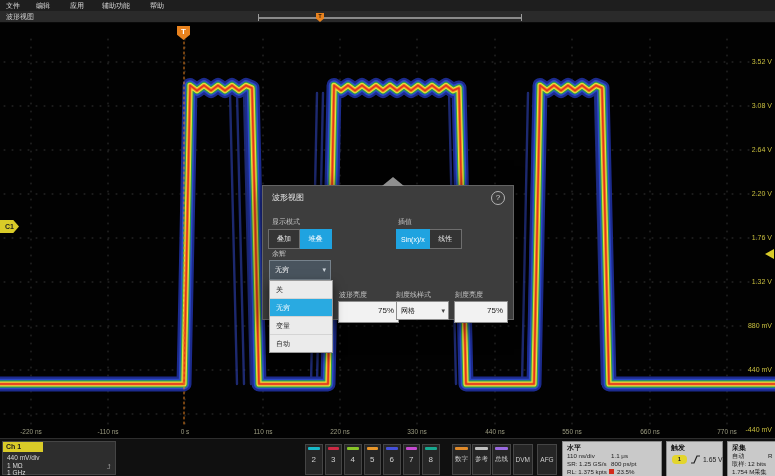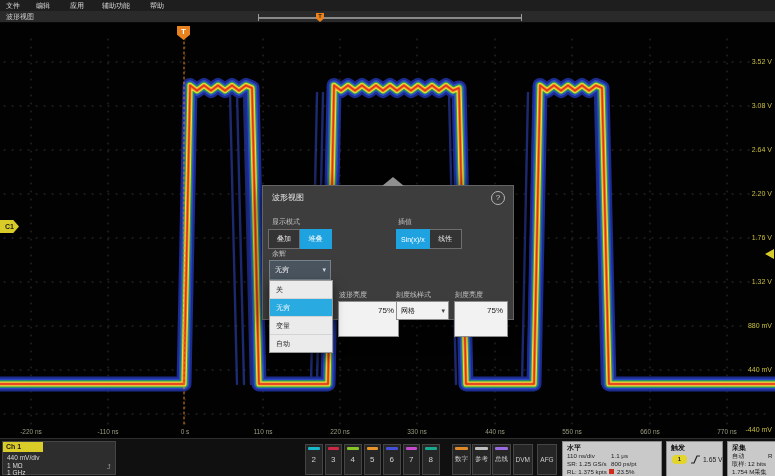--- a/index.html
+++ b/index.html
@@ -42,21 +42,21 @@
   .seg-btn + .seg-btn{border-left:none;}
   .seg-btn.sel{background:#1fa3e0;border-color:#1fa3e0;color:#fff;}
   .drop-dark{position:absolute;left:6px;top:74px;width:62px;height:20px;background:#49545e;border:1px solid #76828c;
     box-sizing:border-box;color:#fff;font-size:7px;line-height:18px;padding-left:5px;cursor:pointer;}
   .drop-dark::after{content:"▾";position:absolute;right:4px;top:0;color:#cfd6dc;font-size:7px;line-height:18px;}
   #persist-list{position:absolute;left:6px;top:94px;width:62px;background:#ebebeb;border:1px solid #9a9a9a;
     box-shadow:0 4px 10px rgba(0,0,0,.5);z-index:3;}
   .p-item{height:17px;line-height:17px;font-size:7px;color:#2a2a2a;padding-left:6px;border-bottom:1px solid #d4d4d4;cursor:pointer;}
   .p-item:last-child{border-bottom:none;}
   .p-item.sel{background:#29aae1;color:#fff;}
-  .dlg-input{position:absolute;height:36px;background:#f2f2f2;border:1px solid #8d8d8d;box-sizing:border-box;
+  .dlg-input{position:absolute;height:22px;background:#f2f2f2;border:1px solid #8d8d8d;box-sizing:border-box;
     font-size:8px;color:#1a1a1a;line-height:17px;text-align:right;padding-right:4px;cursor:text;}
   .drop-light{position:absolute;height:19px;background:#f2f2f2;border:1px solid #8d8d8d;box-sizing:border-box;
     font-size:7px;color:#1a1a1a;line-height:17px;padding-left:4px;cursor:pointer;}
   .drop-light::after{content:"▾";position:absolute;right:3px;top:0;color:#444;font-size:7px;line-height:17px;}
   
   #bottombar{left:0;top:438px;width:775px;height:38px;background:#101010;border-top:1px solid #2e2e2e;box-sizing:border-box;z-index:6;}
   #ch-card{position:absolute;left:2px;top:2px;width:114px;height:34px;background:#2d2d2d;border:1px solid #454545;box-sizing:border-box;cursor:pointer;}
   #ch-tab{position:absolute;left:0;top:0;width:40px;height:10px;background:#d9cb28;color:#1a1a1a;font-size:7px;font-weight:bold;line-height:10px;padding-left:3px;box-sizing:border-box;}
   .ch-line{position:absolute;left:4px;font-size:6.5px;color:#d8d8d8;line-height:8px;}
   #probe-icon{position:absolute;right:4px;bottom:3px;color:#9a9a9a;font-size:7px;}

